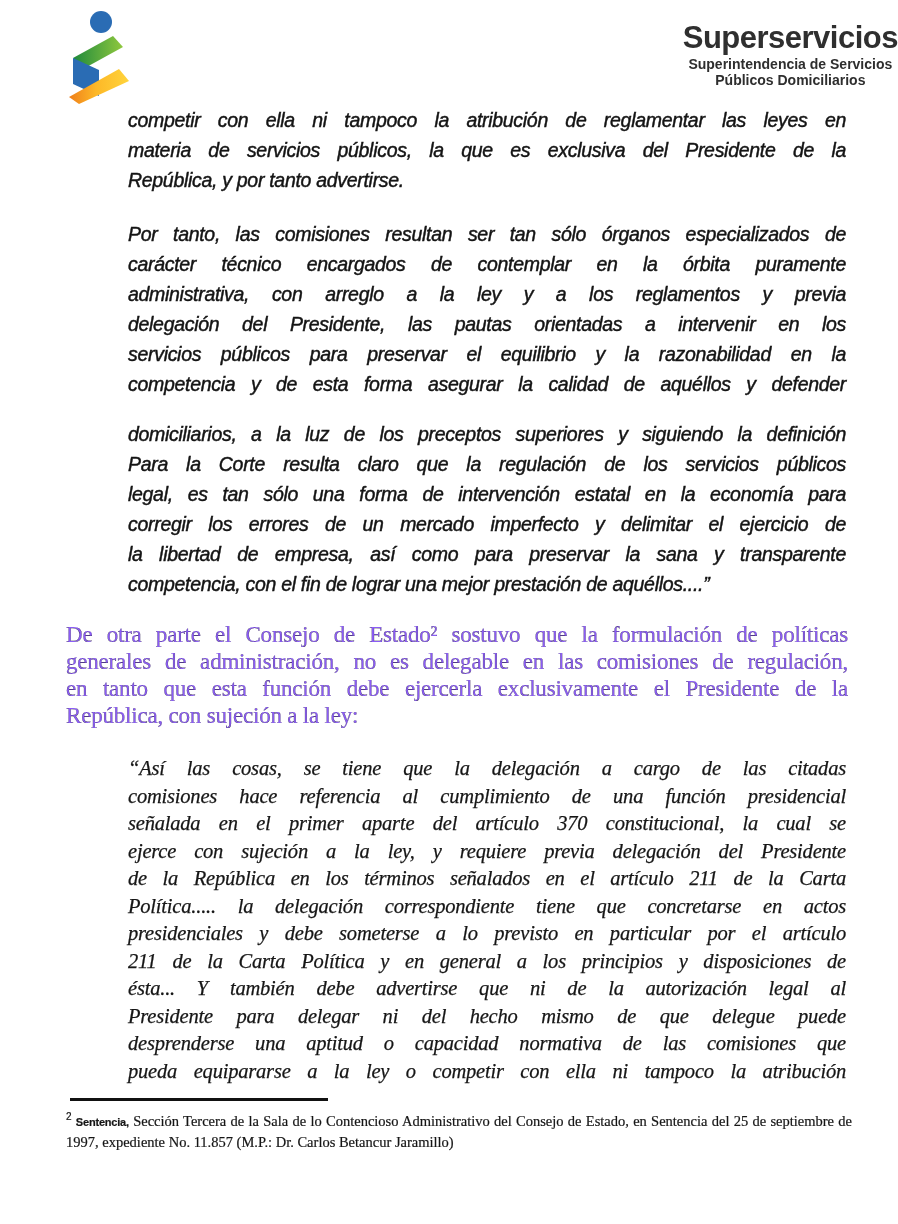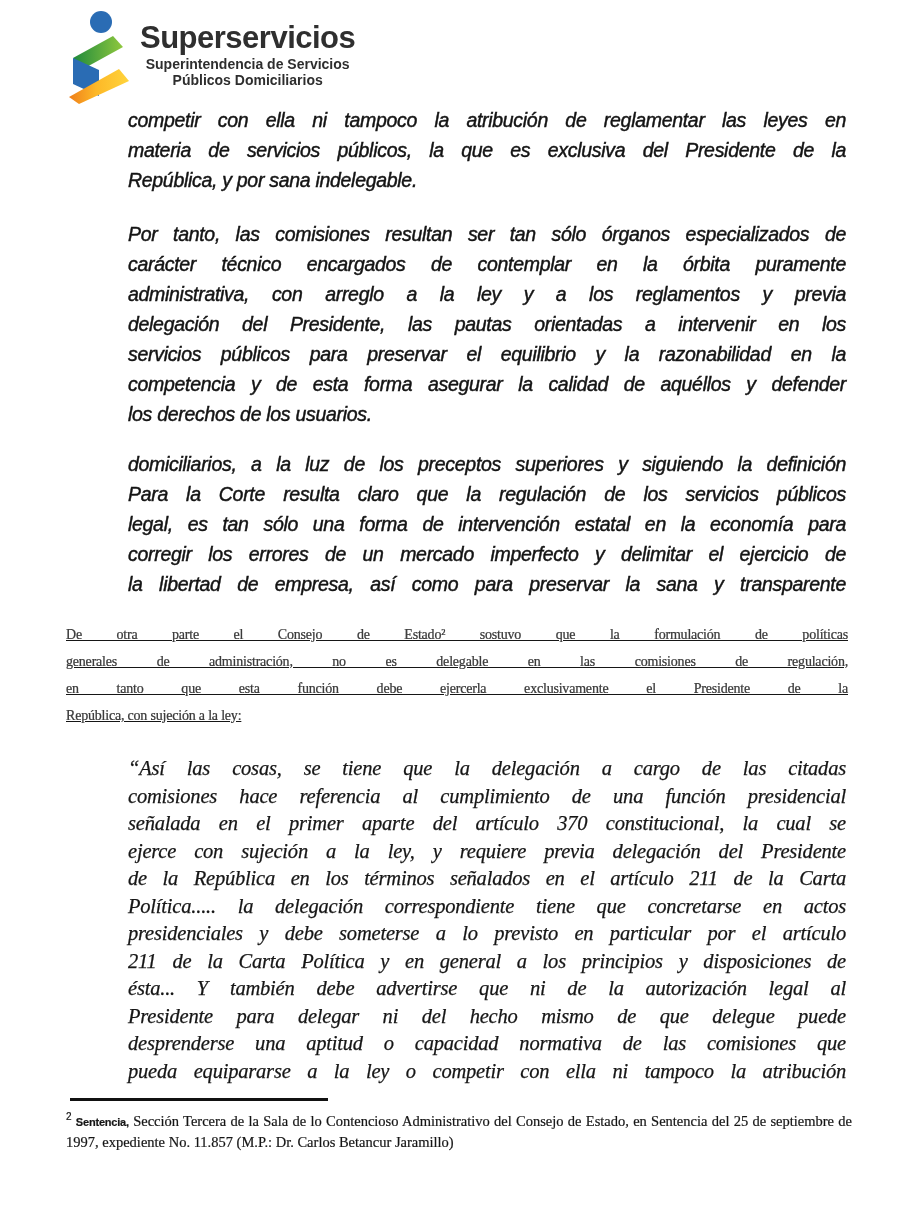--- a/index.html
+++ b/index.html
@@ -4,21 +4,21 @@
 <style>
   * { margin:0; padding:0; box-sizing:border-box; }
   html,body { background:#ffffff; }
   body {
     width:898px; height:1224px; position:relative; overflow:hidden;
     font-family:"Liberation Sans", sans-serif; color:#1b1b1b;
   }
   .page { width:898px; height:1224px; background:#fff; }
 
   
-  .header { display:flex; align-items:flex-start; padding:10px 0 0 64px; height:102px; }
+  .header { display:flex; align-items:flex-start; padding:10px 0 0 64px; height:102px;justify-content:space-between; }
   .logo-icon { width:68px; height:94px; flex:0 0 auto; }
   .logo-text { margin-left:8px; padding-top:12px; }
   .brand {
     font-size:31px; font-weight:700; color:#2f2f2f; letter-spacing:-0.5px;
     line-height:32px; font-family:"Liberation Sans", sans-serif;
   }
   .subtitle {
     text-align:center; font-size:14px; color:#2e2e2e; line-height:16px;
     margin-top:2px; font-weight:700;
   }
@@ -31,22 +31,22 @@
   .line { text-align:justify; text-align-last:justify; }
   .line.last { text-align-last:left; }
 
   .sans-italic .line {
     font-family:"Liberation Sans", sans-serif; font-style:italic;
     font-size:19.5px; line-height:30px; letter-spacing:-0.3px;
     color:#141414; -webkit-text-stroke:0.45px #141414;
   }
   .serif .line {
     font-family:"Liberation Serif", serif;
-    font-size:14px; line-height:27px; letter-spacing:-0.2px;
-    color:#404040;text-decoration:underline; -webkit-text-stroke:0.2px #161616;
+    font-size:23px; line-height:27px; letter-spacing:-0.2px;
+    color:#8b5cf6; -webkit-text-stroke:0.2px #161616;
   }
   .serif-italic .line {
     font-family:"Liberation Serif", serif; font-style:italic;
     font-size:20.5px; line-height:27.5px; letter-spacing:-0.2px;
     color:#161616; -webkit-text-stroke:0.25px #161616;
   }
 
   #quote-a { margin-top:3px; }
   #quote-b { margin-top:24px; }
   #quote-c { margin-top:20px; }
@@ -97,37 +97,37 @@
         <div>Superintendencia de Servicios</div>
         <div>Públicos Domiciliarios</div>
       </div>
     </div>
   </div>
 
   <div class="content">
     <div id="quote-a" class="block indent sans-italic">
         <div class="line">competir con ella ni tampoco la atribución de reglamentar las leyes en</div>
         <div class="line">materia de servicios públicos, la que es exclusiva del Presidente de la</div>
-        <div class="line last">República, y por sana indelegable.</div>
+        <div class="line last">República, y por tanto advertirse.</div>
       </div>
     <div id="quote-b" class="block indent sans-italic">
         <div class="line">Por tanto, las comisiones resultan ser tan sólo órganos especializados de</div>
         <div class="line">carácter técnico encargados de contemplar en la órbita puramente</div>
         <div class="line">administrativa, con arreglo a la ley y a los reglamentos y previa</div>
         <div class="line">delegación del Presidente, las pautas orientadas a intervenir en los</div>
         <div class="line">servicios públicos para preservar el equilibrio y la razonabilidad en la</div>
         <div class="line">competencia y de esta forma asegurar la calidad de aquéllos y defender</div>
-        <div class="line last">los derechos de los usuarios.</div>
       </div>
     <div id="quote-c" class="block indent sans-italic">
         <div class="line">domiciliarios, a la luz de los preceptos superiores y siguiendo la definición</div>
         <div class="line">Para la Corte resulta claro que la regulación de los servicios públicos</div>
         <div class="line">legal, es tan sólo una forma de intervención estatal en la economía para</div>
         <div class="line">corregir los errores de un mercado imperfecto y delimitar el ejercicio de</div>
         <div class="line">la libertad de empresa, así como para preservar la sana y transparente</div>
+        <div class="line last">competencia, con el fin de lograr una mejor prestación de aquéllos....”</div>
       </div>
     <div id="body-para" class="block serif">
         <div class="line">De otra parte el Consejo de Estado² sostuvo que la formulación de políticas</div>
         <div class="line">generales de administración, no es delegable en las comisiones de regulación,</div>
         <div class="line">en tanto que esta función debe ejercerla exclusivamente el Presidente de la</div>
         <div class="line last">República, con sujeción a la ley:</div>
       </div>
     <div id="quote-d" class="block indent serif-italic">
         <div class="line">“Así las cosas, se tiene que la delegación a cargo de las citadas</div>
         <div class="line">comisiones hace referencia al cumplimiento de una función presidencial</div>

